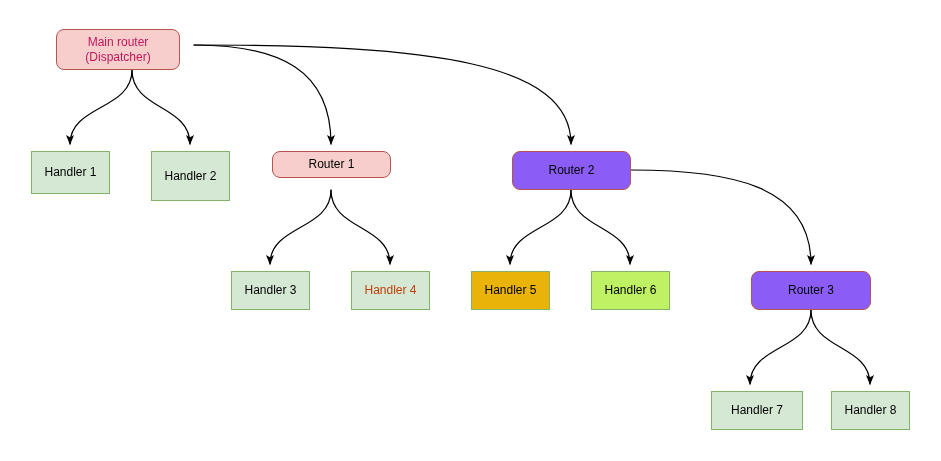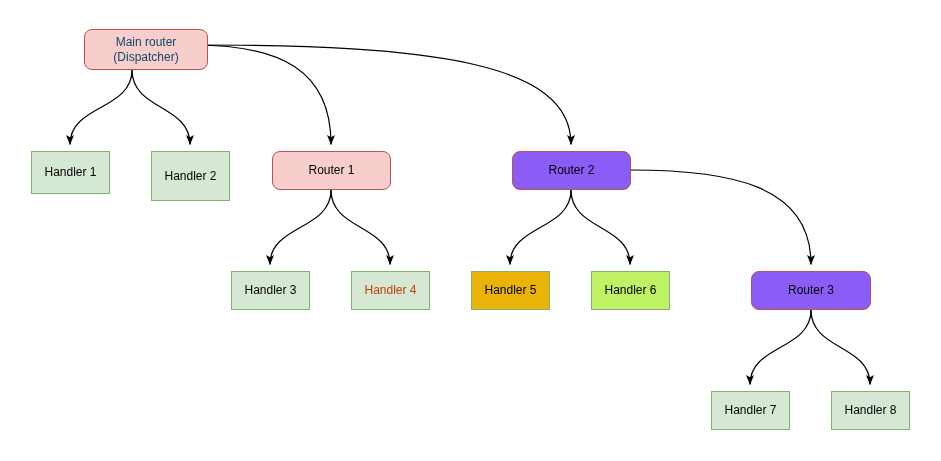--- a/index.html
+++ b/index.html
@@ -72,28 +72,28 @@
         <path d="M 331 190 C 331 230 390 225 390 264" marker-end="url(#arrowhead)"></path>
         <path d="M 571 190 C 571 230 510 225 510 264" marker-end="url(#arrowhead)"></path>
         <path d="M 571 190 C 571 230 630 225 630 264" marker-end="url(#arrowhead)"></path>
         <path d="M 631 170 C 730 170 811 185 811 264" marker-end="url(#arrowhead)"></path>
         <path d="M 811 310 C 811 350 750 345 750 384" marker-end="url(#arrowhead)"></path>
         <path d="M 811 310 C 811 350 870 345 870 384" marker-end="url(#arrowhead)"></path>
       </g>
   </svg>
 
   <div id="node-group">
-      <div class="node node-router" style="left: 84px; top: 29px; width: 124px; height: 41px; background: rgb(248, 206, 204); border-color: rgb(184, 84, 80); color: #0c4a6e;"><span>Main router
+      <div class="node node-router" style="left: 56px; top: 29px; width: 124px; height: 41px; background: rgb(248, 206, 204); border-color: rgb(184, 84, 80); color: #be185d;"><span>Main router
 (Dispatcher)</span></div>
       <div class="node node-handler" style="left: 31px; top: 151px; width: 79px; height: 43px; background: rgb(213, 232, 212); border-color: rgb(130, 179, 102); color: rgb(0, 0, 0);"><span>Handler 1</span></div>
       <div class="node node-handler" style="left: 151px; top: 151px; width: 79px; height: 50px; background: rgb(213, 232, 212); border-color: rgb(130, 179, 102); color: rgb(0, 0, 0);"><span>Handler 2</span></div>
-      <div class="node node-router" style="left: 272px; top: 151px; width: 119px; height: 39px; background: rgb(248, 206, 204); border-color: rgb(184, 84, 80); color: rgb(0, 0, 0);"><span>Router 1</span></div>
+      <div class="node node-router" style="left: 272px; top: 151px; width: 119px; height: 27px; background: rgb(248, 206, 204); border-color: rgb(184, 84, 80); color: rgb(0, 0, 0);"><span>Router 1</span></div>
       <div class="node node-router" style="left: 512px; top: 151px; width: 119px; height: 39px; background: #8b5cf6; border-color: rgb(184, 84, 80); color: rgb(0, 0, 0);"><span>Router 2</span></div>
       <div class="node node-handler" style="left: 231px; top: 271px; width: 79px; height: 39px; background: rgb(213, 232, 212); border-color: rgb(130, 179, 102); color: rgb(0, 0, 0); text-align: center;"><span>Handler 3</span></div>
       <div class="node node-handler" style="left: 351px; top: 271px; width: 79px; height: 39px; background: rgb(213, 232, 212); border-color: rgb(130, 179, 102); color: #c2410c;"><span>Handler 4</span></div>
       <div class="node node-handler" style="left: 471px; top: 271px; width: 79px; height: 39px; background: #eab308; border-color: rgb(130, 179, 102); color: rgb(0, 0, 0);"><span>Handler 5</span></div>
       <div class="node node-handler" style="left: 591px; top: 271px; width: 79px; height: 39px; background: #bef264; border-color: rgb(130, 179, 102); color: rgb(0, 0, 0);"><span>Handler 6</span></div>
       <div class="node node-router" style="left: 751px; top: 271px; width: 120px; height: 39px; background: #8b5cf6; border-color: rgb(184, 84, 80); color: rgb(0, 0, 0);"><span>Router 3</span></div>
-      <div class="node node-handler" style="left: 711px; top: 391px; width: 79px; height: 39px; background: rgb(213, 232, 212); border-color: rgb(130, 179, 102); color: rgb(0, 0, 0);"><span>Handler 7</span></div>
+      <div class="node node-handler" style="left: 711px; top: 391px; width: 92px; height: 39px; background: rgb(213, 232, 212); border-color: rgb(130, 179, 102); color: rgb(0, 0, 0);"><span>Handler 7</span></div>
       <div class="node node-handler" style="left: 831px; top: 391px; width: 79px; height: 39px; background: rgb(213, 232, 212); border-color: rgb(130, 179, 102); color: rgb(0, 0, 0);"><span>Handler 8</span></div>
     </div>
 
 </div>
 
 </body></html>

